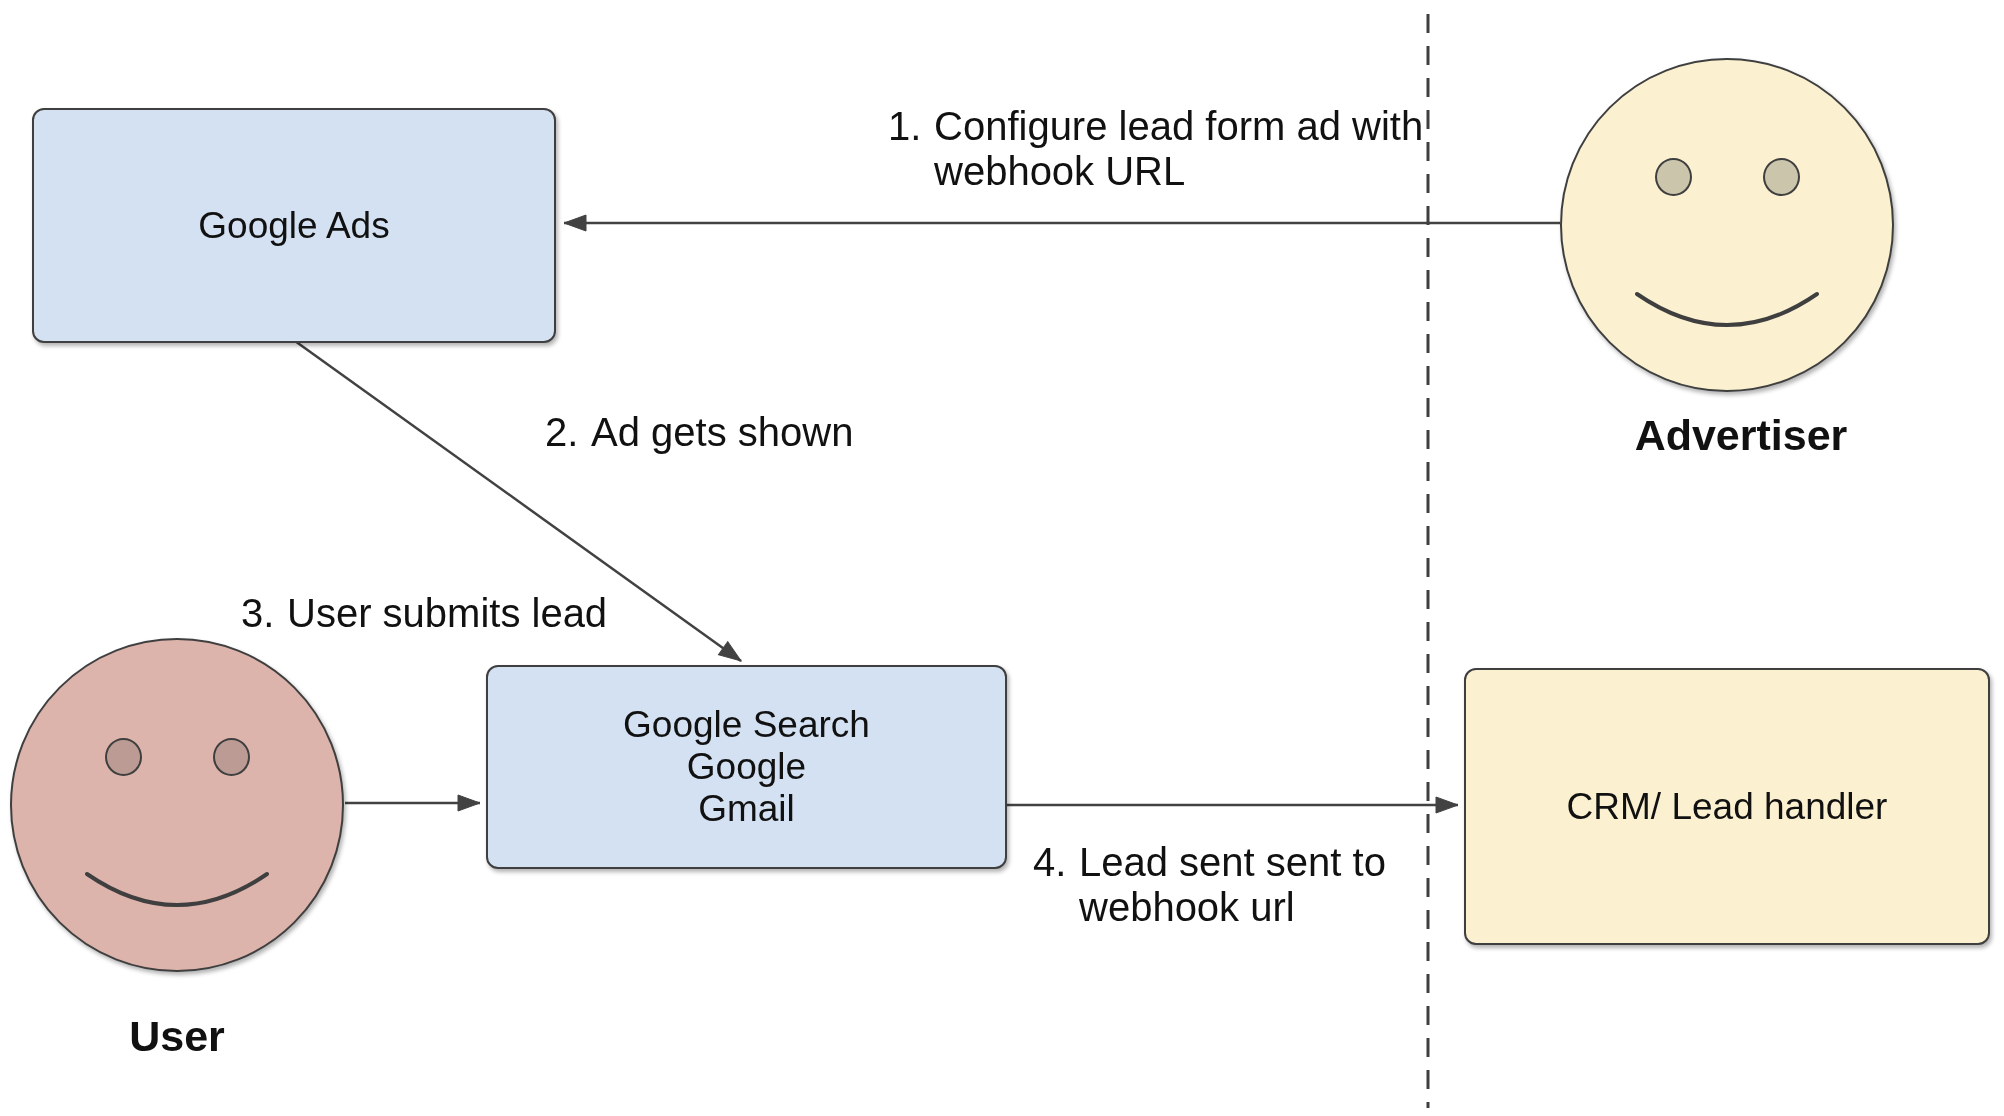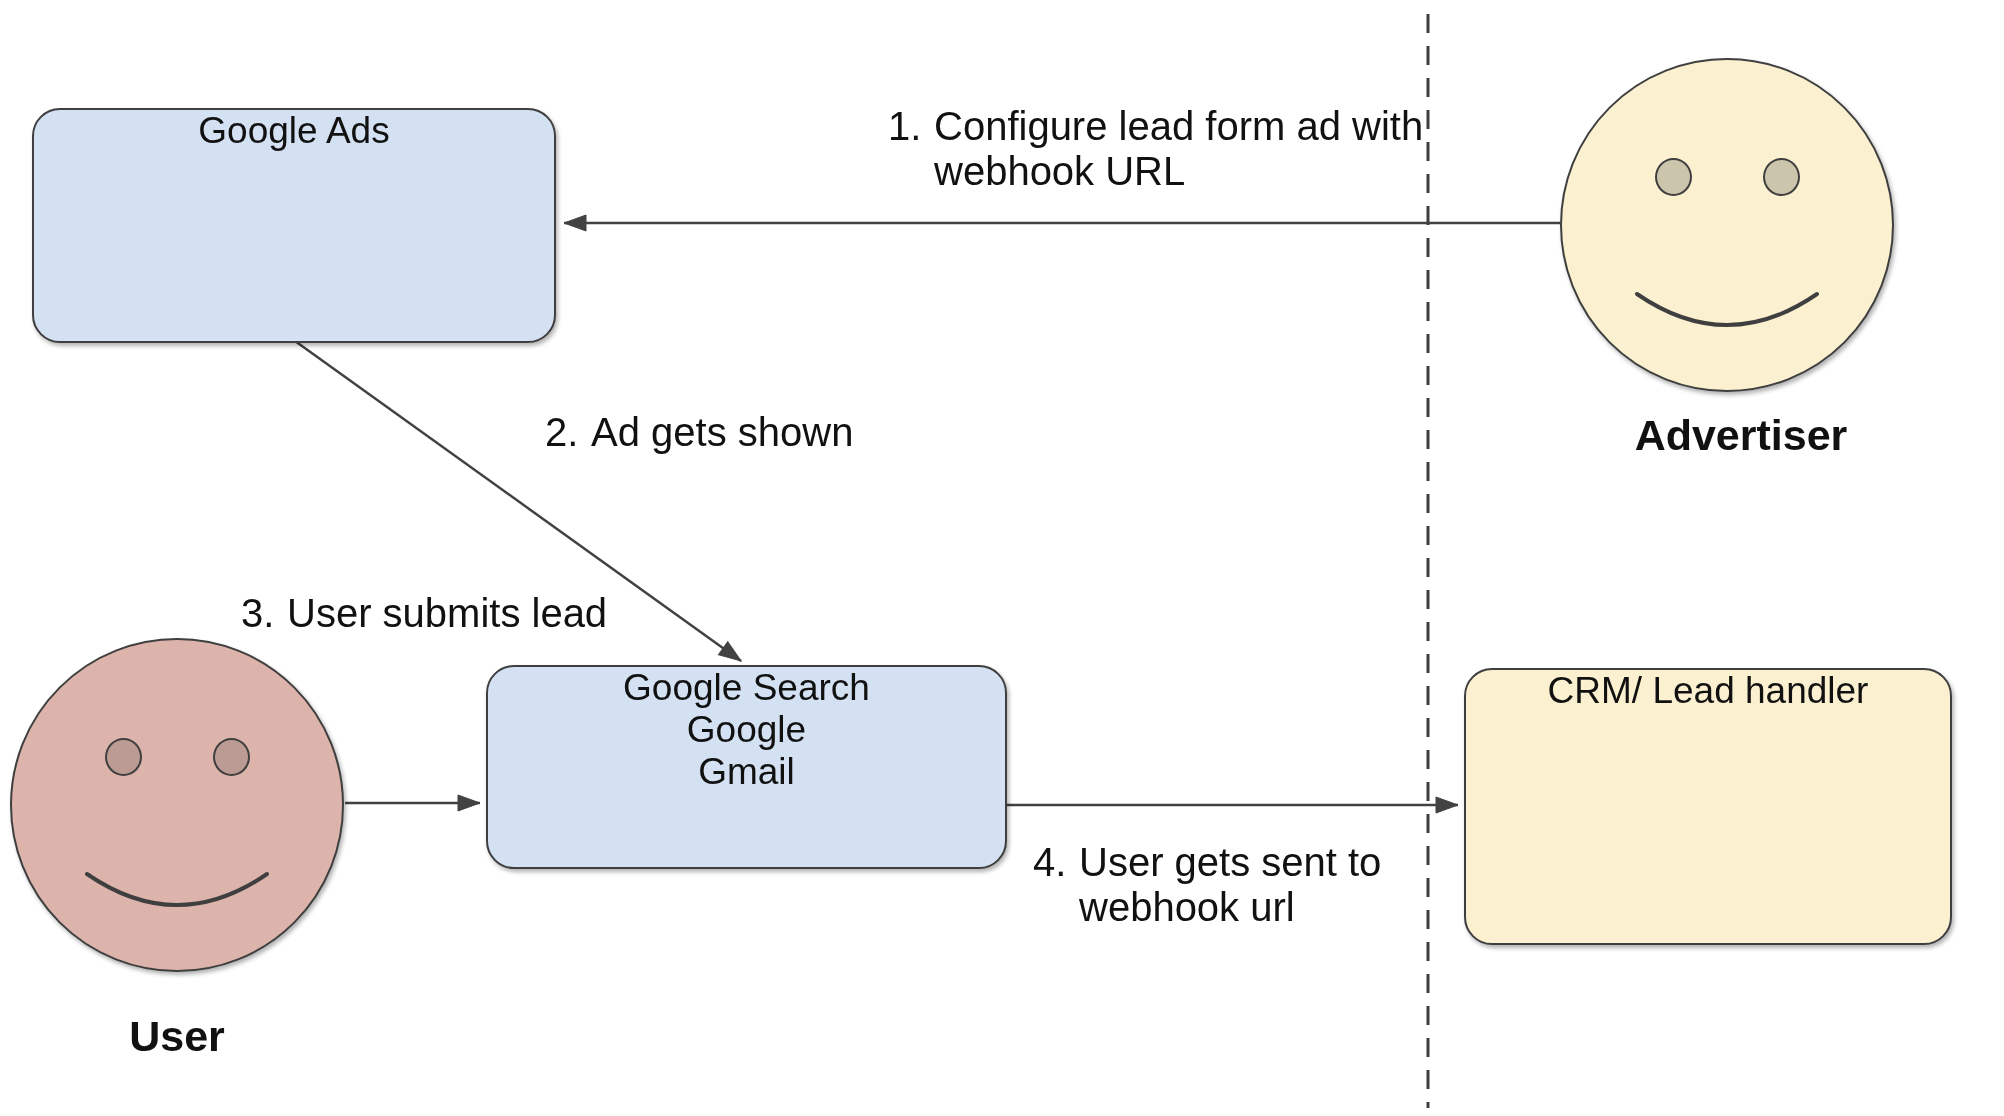--- a/index.html
+++ b/index.html
@@ -7,23 +7,23 @@
     position:relative;
     width:2004px;height:1116px;
     background:var(--background,#ffffff);
     font-family:"Liberation Sans", sans-serif;
     overflow:hidden;
   }
   .layer{position:absolute;left:0;top:0;width:2004px;height:1116px;}
   .box{
     position:absolute;
     border:2.5px solid var(--stroke,#3f3f3f);
-    border-radius:28px;
+    border-radius:12px;
     background:var(--blue-fill,#d3e1f2);
-    display:flex;flex-direction:column;align-items:center;justify-content:flex-start;
+    display:flex;flex-direction:column;align-items:center;justify-content:center;
     text-align:center;
     font-size:37px;line-height:42px;
     color:var(--text,#111111);
     box-shadow:2px 3px 4px rgba(0,0,0,0.30);
     box-sizing:border-box;
   }
   .box.yellow{background:var(--yellow-fill,#fbf1d0);}
   .face{
     position:absolute;width:334px;height:334px;border-radius:50%;
     border:2.5px solid var(--stroke,#3f3f3f);
@@ -48,21 +48,21 @@
     white-space:nowrap;
   }
   .step .num{width:46px;flex:none;}
   .actor-label{
     position:absolute;transform:translateX(-50%);
     font-size:43px;font-weight:bold;color:var(--text,#111111);
     white-space:nowrap;
   }
   .node-google-ads{left:32px;top:108px;width:524px;height:235px;}
   .node-channels{left:486px;top:665px;width:521px;height:204px;}
-  .node-crm{left:1464px;top:668px;width:488px;height:277px;}
+  .node-crm{left:1464px;top:668px;width:526px;height:277px;}
   .face-user{left:10px;top:638px;}
   .face-advertiser{left:1560px;top:58px;}
   .step-1{left:888px;top:104px;}
   .step-2{left:545px;top:410px;}
   .step-3{left:241px;top:591px;}
   .step-4{left:1033px;top:840px;}
   .label-user{left:177px;top:1012px;}
   .label-advertiser{left:1741px;top:411px;text-align:center;}
 </style>
 </head>
@@ -133,18 +133,18 @@
   <div class="step step-3">
     <span class="num">3.</span>
     <span class="txt">
       <div>User submits lead</div>
     </span>
   </div>
 
   <div class="step step-4">
     <span class="num">4.</span>
     <span class="txt">
-      <div>User gets sent to</div>
+      <div>Lead sent sent to</div>
       <div>webhook url</div>
     </span>
   </div>
 
 </div>
 
 </body></html>

